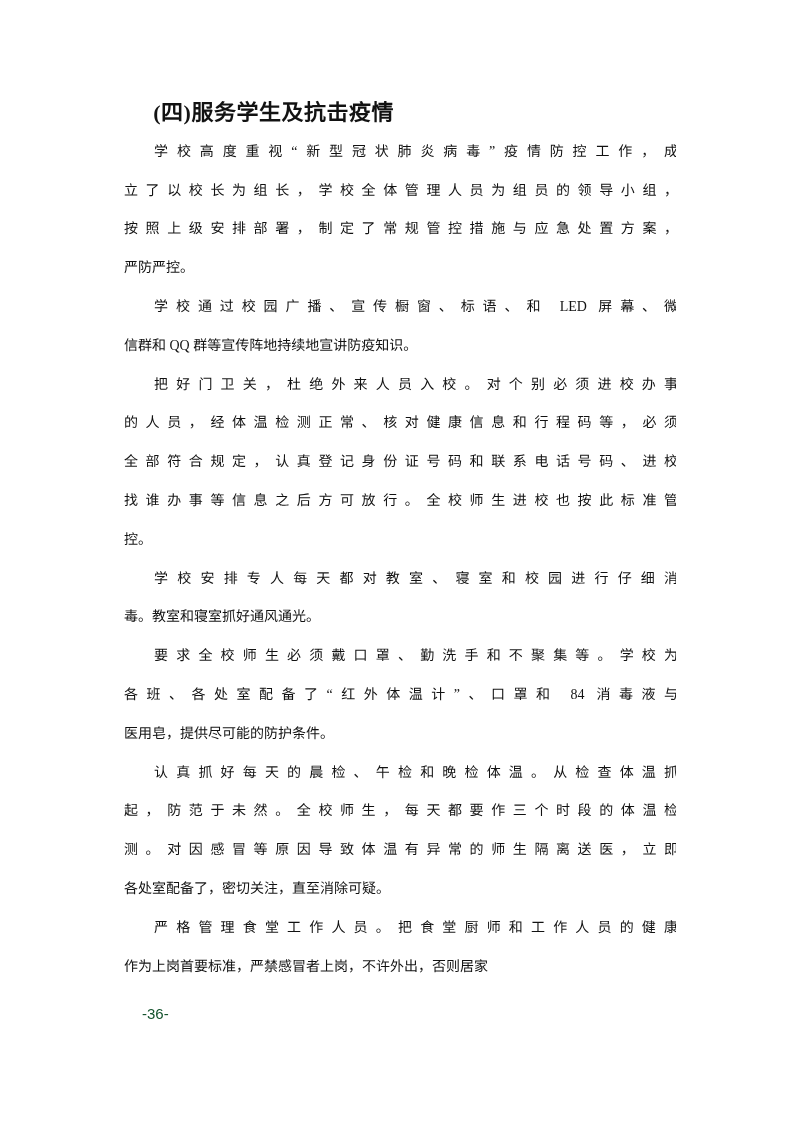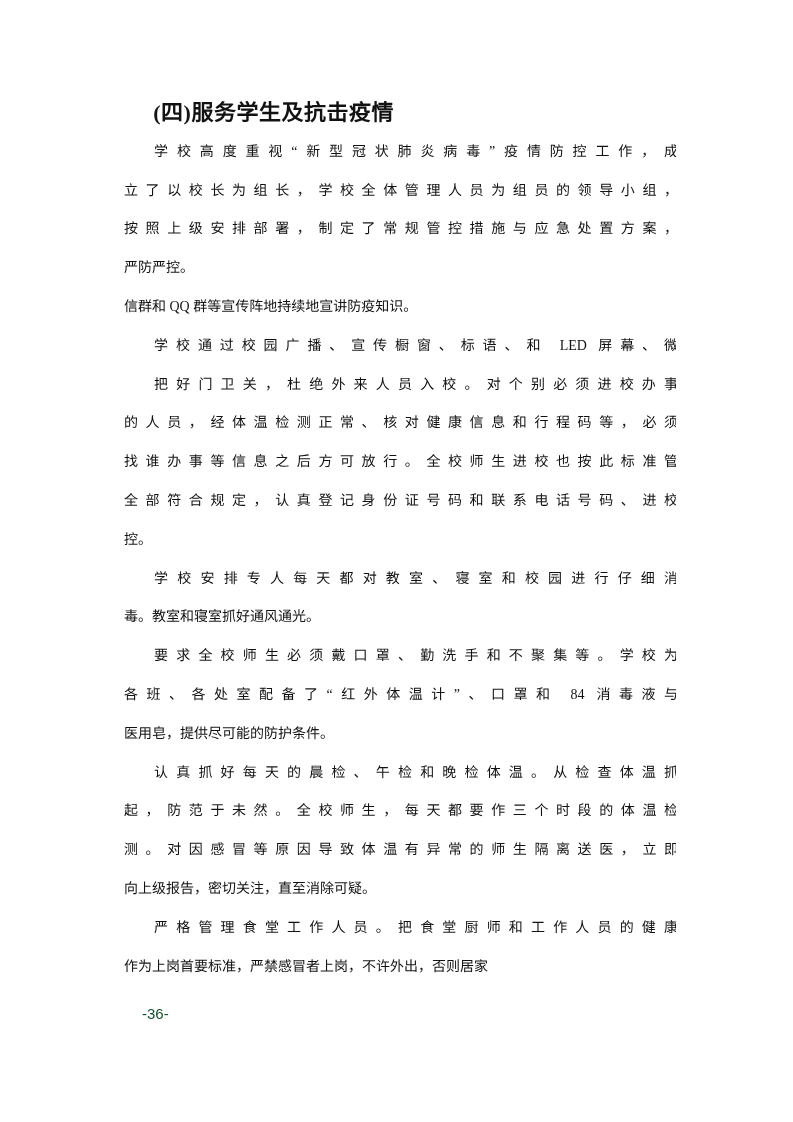--- a/index.html
+++ b/index.html
@@ -59,34 +59,34 @@
 <body>
 
 <div class="page">
   <div class="content">
     <h1 class="heading">(四)服务学生及抗击疫情</h1>
     <div id="paragraphs">
         <div class="line first">学校高度重视“新型冠状肺炎病毒”疫情防控工作，成</div>
         <div class="line">立了以校长为组长，学校全体管理人员为组员的领导小组，</div>
         <div class="line">按照上级安排部署，制定了常规管控措施与应急处置方案，</div>
         <div class="line last">严防严控。</div>
+        <div class="line first">学校通过校园广播、宣传橱窗、标语、和 LED 屏幕、微</div>
         <div class="line last">信群和 QQ 群等宣传阵地持续地宣讲防疫知识。</div>
-        <div class="line first">学校通过校园广播、宣传橱窗、标语、和 LED 屏幕、微</div>
         <div class="line first">把好门卫关，杜绝外来人员入校。对个别必须进校办事</div>
         <div class="line">的人员，经体温检测正常、核对健康信息和行程码等，必须</div>
+        <div class="line">全部符合规定，认真登记身份证号码和联系电话号码、进校</div>
         <div class="line">找谁办事等信息之后方可放行。全校师生进校也按此标准管</div>
-        <div class="line">全部符合规定，认真登记身份证号码和联系电话号码、进校</div>
         <div class="line last">控。</div>
         <div class="line first">学校安排专人每天都对教室、寝室和校园进行仔细消</div>
         <div class="line last">毒。教室和寝室抓好通风通光。</div>
         <div class="line first">要求全校师生必须戴口罩、勤洗手和不聚集等。学校为</div>
         <div class="line">各班、各处室配备了“红外体温计”、口罩和 84 消毒液与</div>
         <div class="line last">医用皂，提供尽可能的防护条件。</div>
         <div class="line first">认真抓好每天的晨检、午检和晚检体温。从检查体温抓</div>
         <div class="line">起，防范于未然。全校师生，每天都要作三个时段的体温检</div>
         <div class="line">测。对因感冒等原因导致体温有异常的师生隔离送医，立即</div>
-        <div class="line last">向上级报告，密切关注，直至消除可疑。</div>
+        <div class="line last">各处室配备了，密切关注，直至消除可疑。</div>
         <div class="line first">严格管理食堂工作人员。把食堂厨师和工作人员的健康</div>
         <div class="line last">作为上岗首要标准，严禁感冒者上岗，不许外出，否则居家</div>
       </div>
   </div>
   <div class="pagenum">-36-</div>
 </div>
 
 </body></html>

